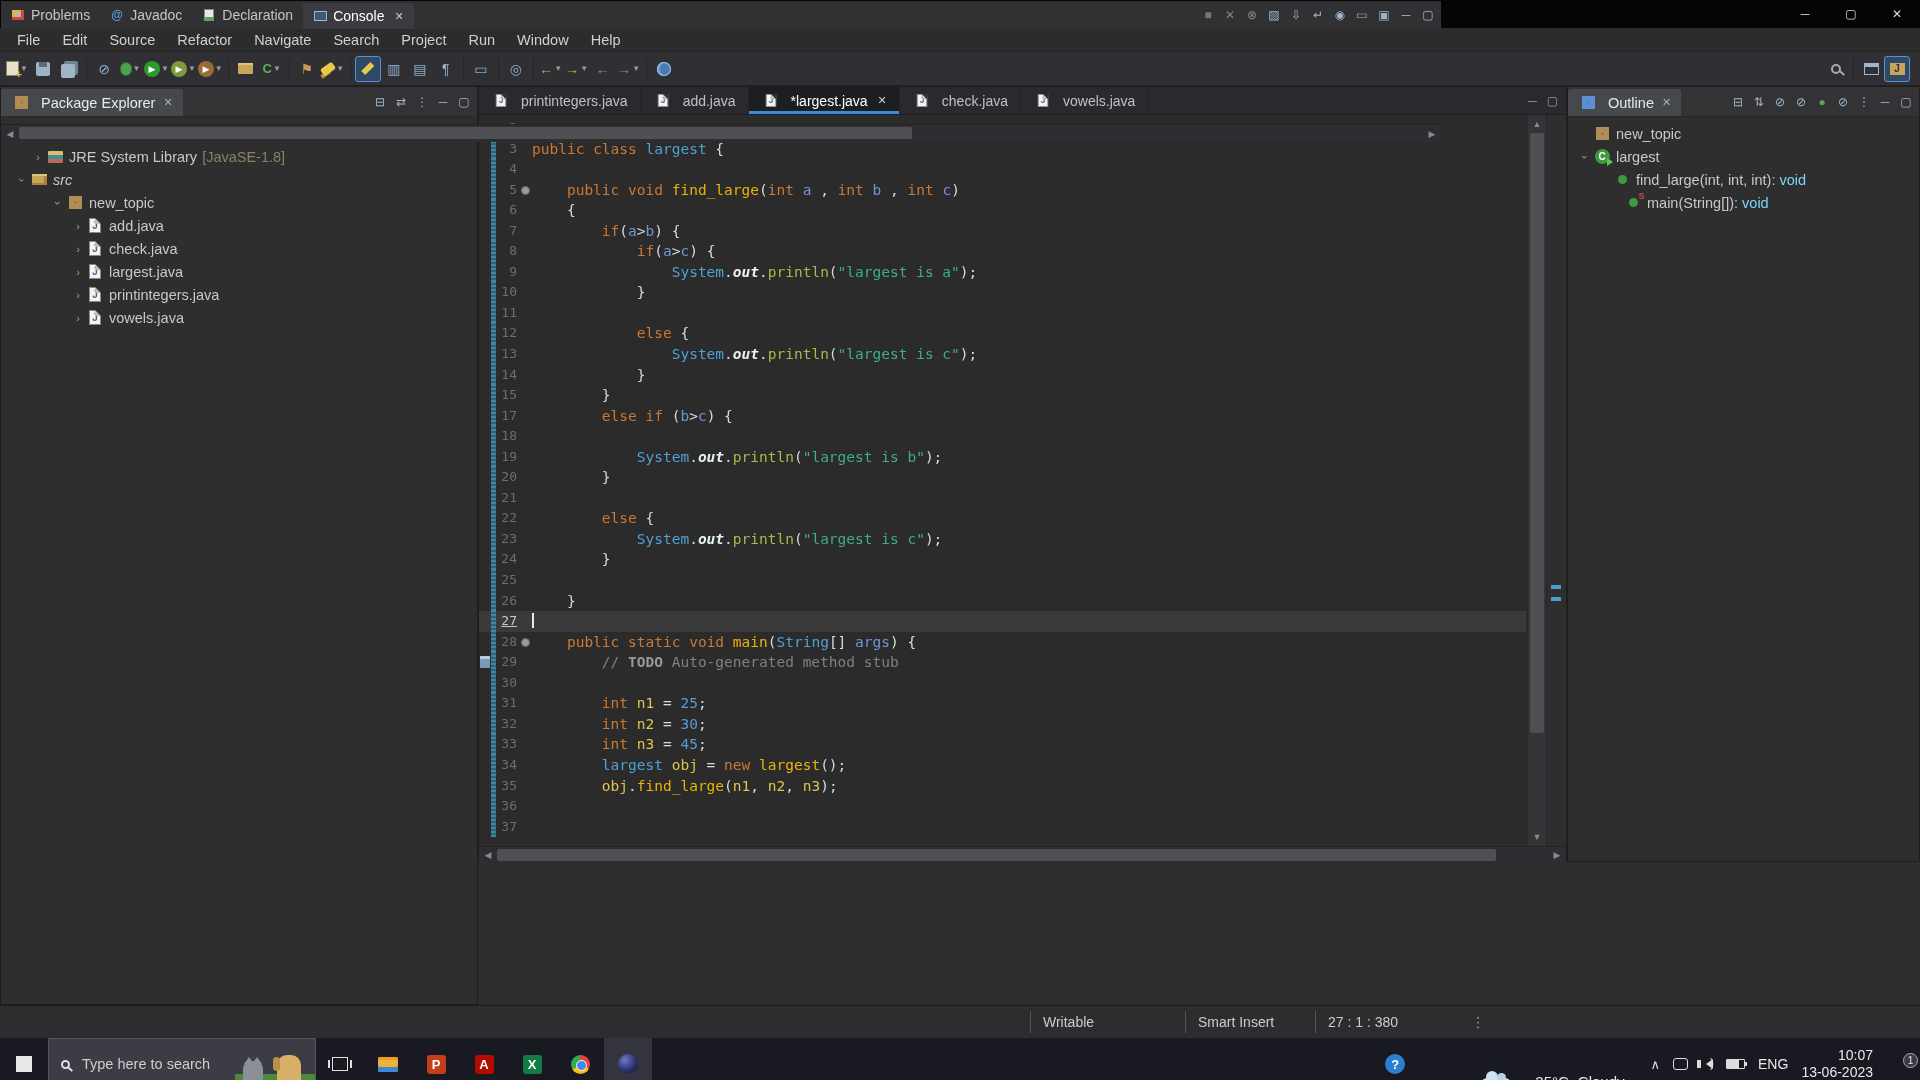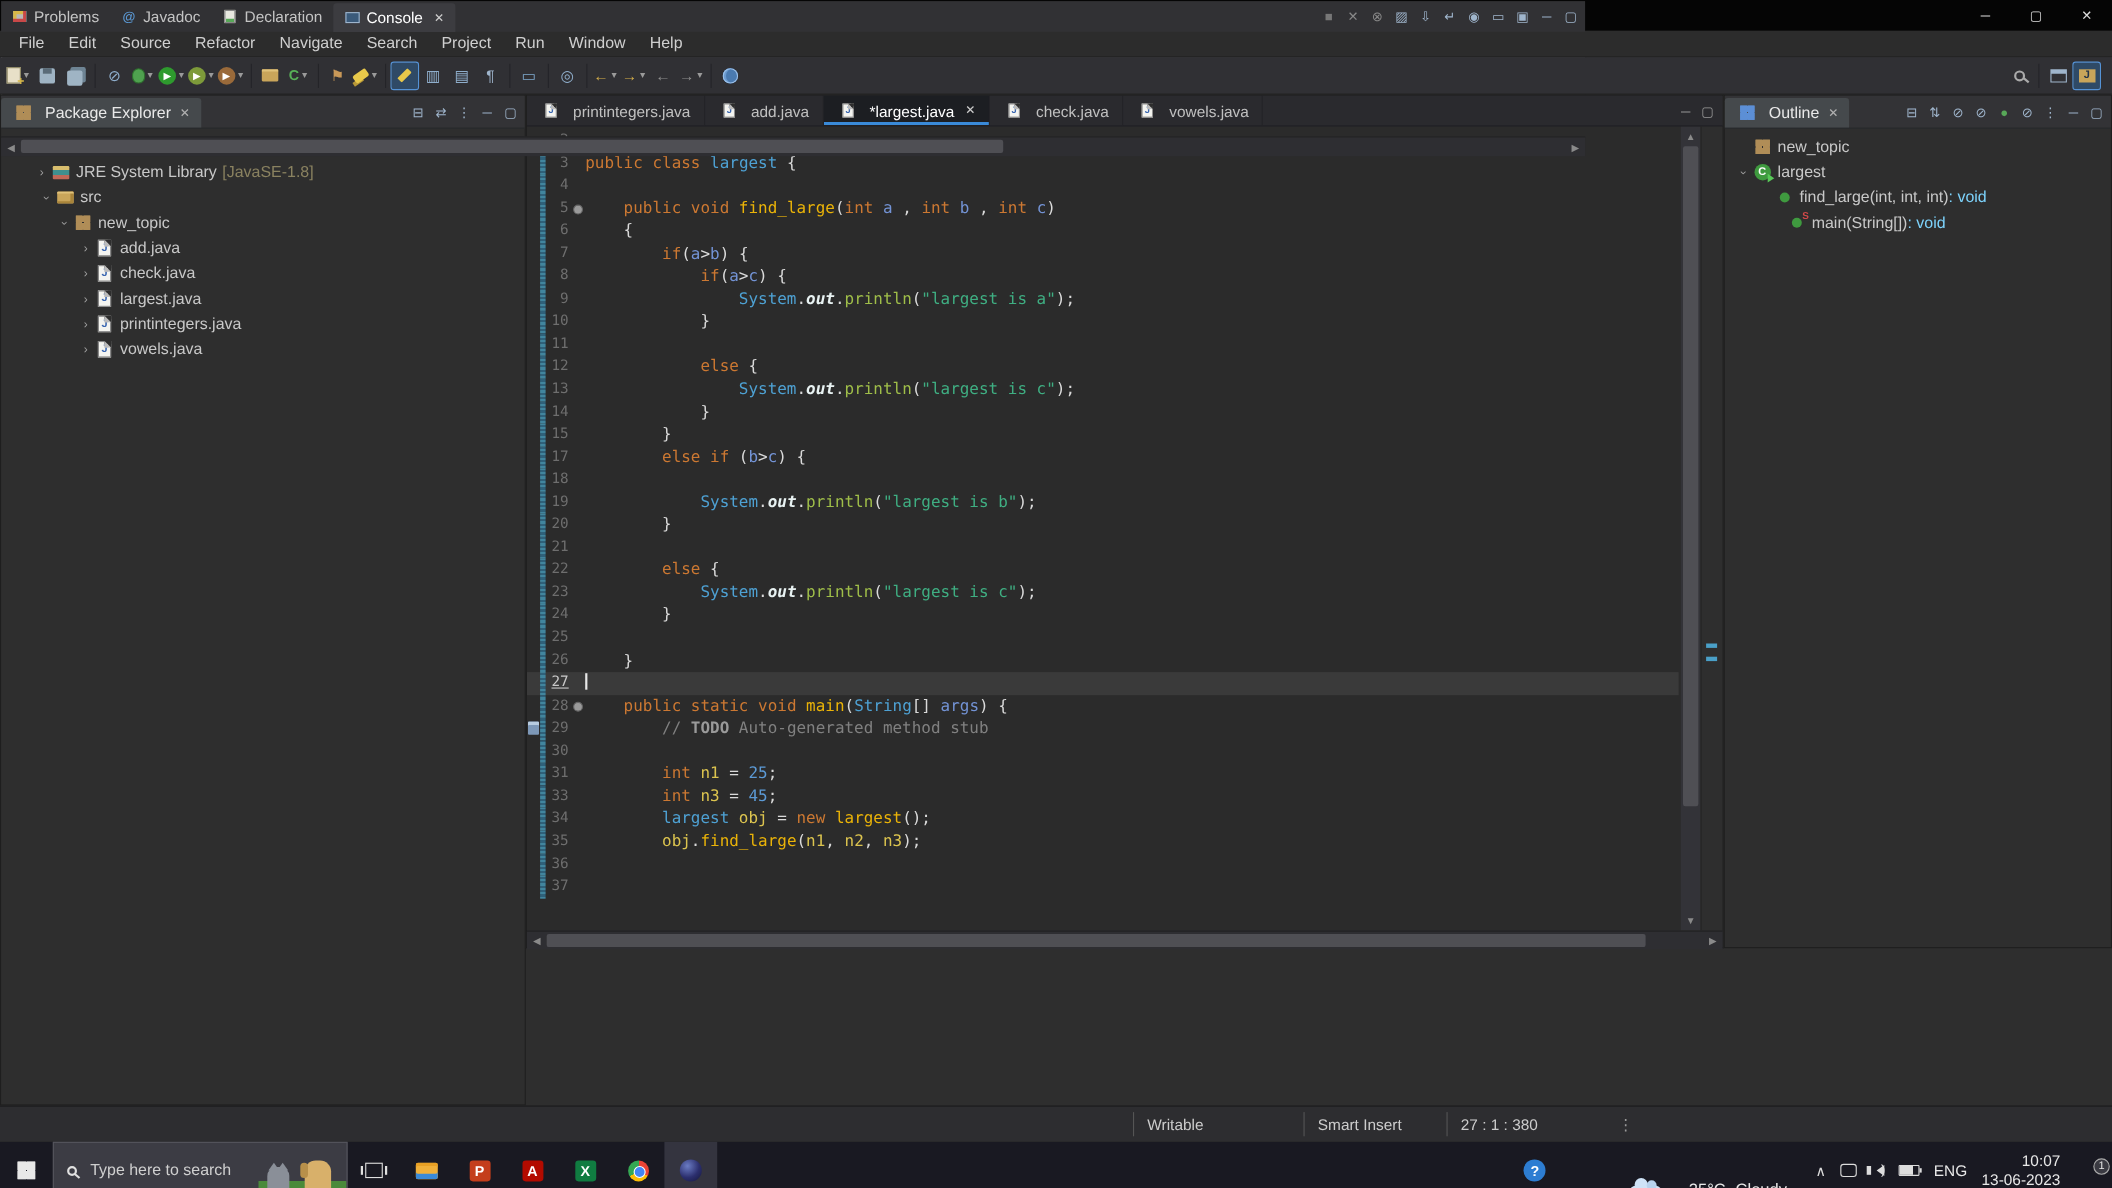--- a/index.html
+++ b/index.html
@@ -379,21 +379,21 @@
           <span class="t-label">newone</span>
         </div>
         <div class="trow" style="padding-left: 30px;">
           <span class="t-arrow">›</span>
           <span class="t-ic">
             <span class="ic-jre"></span>
           </span>
           <span class="t-label">JRE System Library</span>
           <span class="t-label2">[JavaSE-1.8]</span>
         </div>
-        <div class="trow" style="padding-left: 34px;">
+        <div class="trow" style="padding-left: 14px; font-style: italic;">
           <span class="t-arrow down">›</span>
           <span class="t-ic">
             <span class="ic-srcfolder"></span>
           </span>
           <span class="t-label">src</span>
         </div>
         <div class="trow" style="padding-left: 50px;">
           <span class="t-arrow down">›</span>
           <span class="t-ic">
             <span class="ic-package"></span>
@@ -679,20 +679,27 @@
             <span class="lnum">30</span>
             <span class="fold"></span>
             <span class="ctext"></span>
           </div>
           <div class="crow">
             <span class="ann"></span>
             <span class="diffcol on"></span>
             <span class="lnum">31</span>
             <span class="fold"></span>
             <span class="ctext"><span class="tk-p">        </span><span class="tk-k">int</span><span class="tk-p"> </span><span class="tk-lv">n1</span><span class="tk-p"> = </span><span class="tk-n">25</span><span class="tk-p">;</span></span>
+          </div>
+          <div class="crow">
+            <span class="ann"></span>
+            <span class="diffcol on"></span>
+            <span class="lnum">32</span>
+            <span class="fold"></span>
+            <span class="ctext"><span class="tk-p">        </span><span class="tk-k">int</span><span class="tk-p"> </span><span class="tk-lv">n2</span><span class="tk-p"> = </span><span class="tk-n">30</span><span class="tk-p">;</span></span>
           </div>
           <div class="crow">
             <span class="ann"></span>
             <span class="diffcol on"></span>
             <span class="lnum">33</span>
             <span class="fold"></span>
             <span class="ctext"><span class="tk-p">        </span><span class="tk-k">int</span><span class="tk-p"> </span><span class="tk-lv">n3</span><span class="tk-p"> = </span><span class="tk-n">45</span><span class="tk-p">;</span></span>
           </div>
           <div class="crow">
             <span class="ann"></span>

